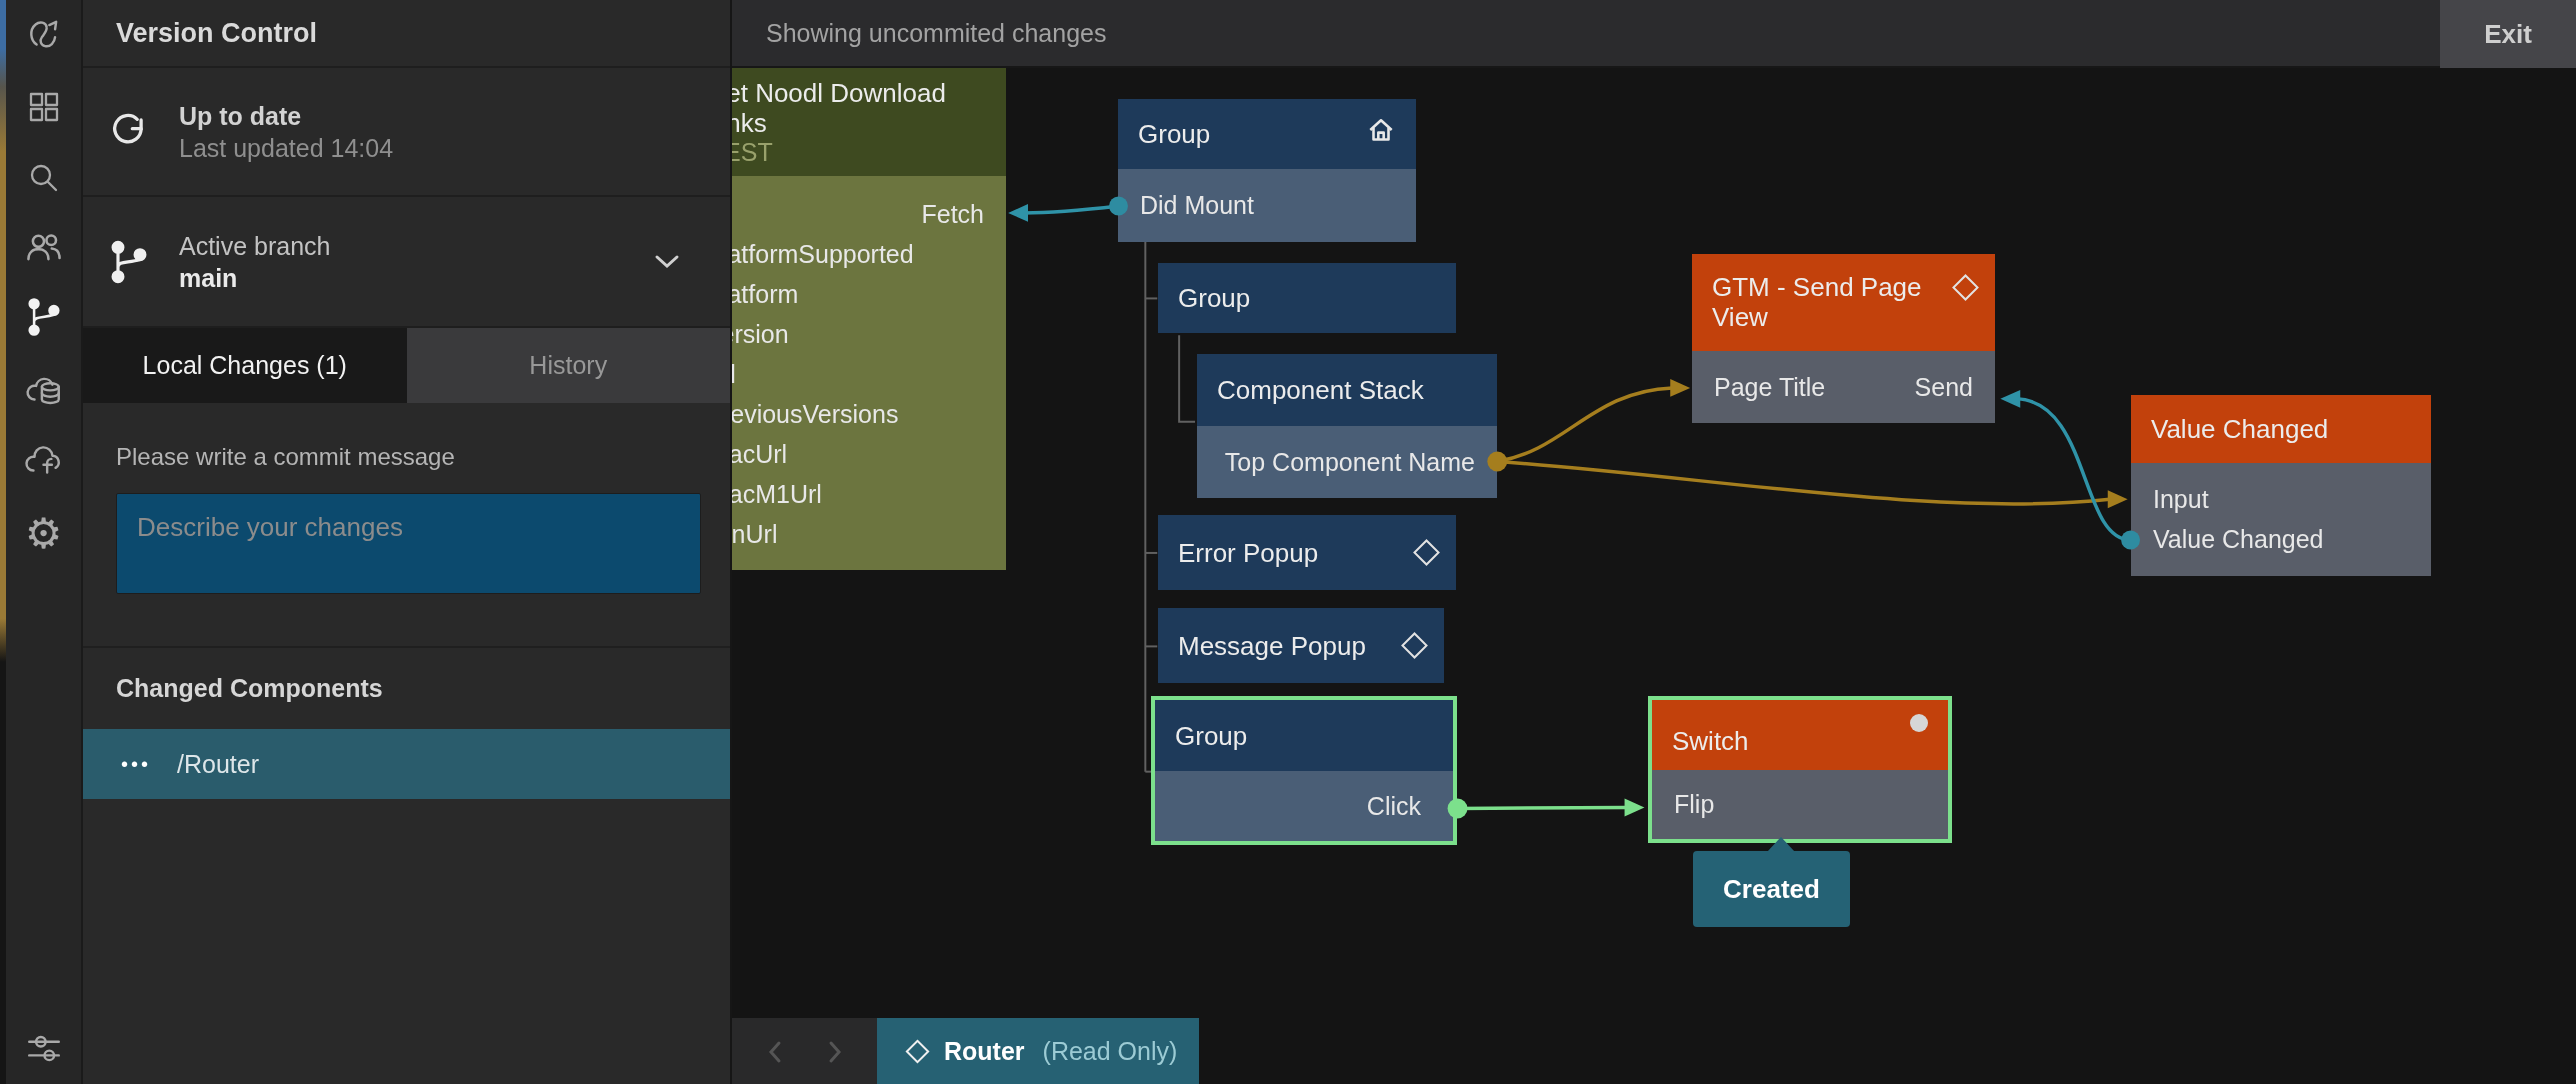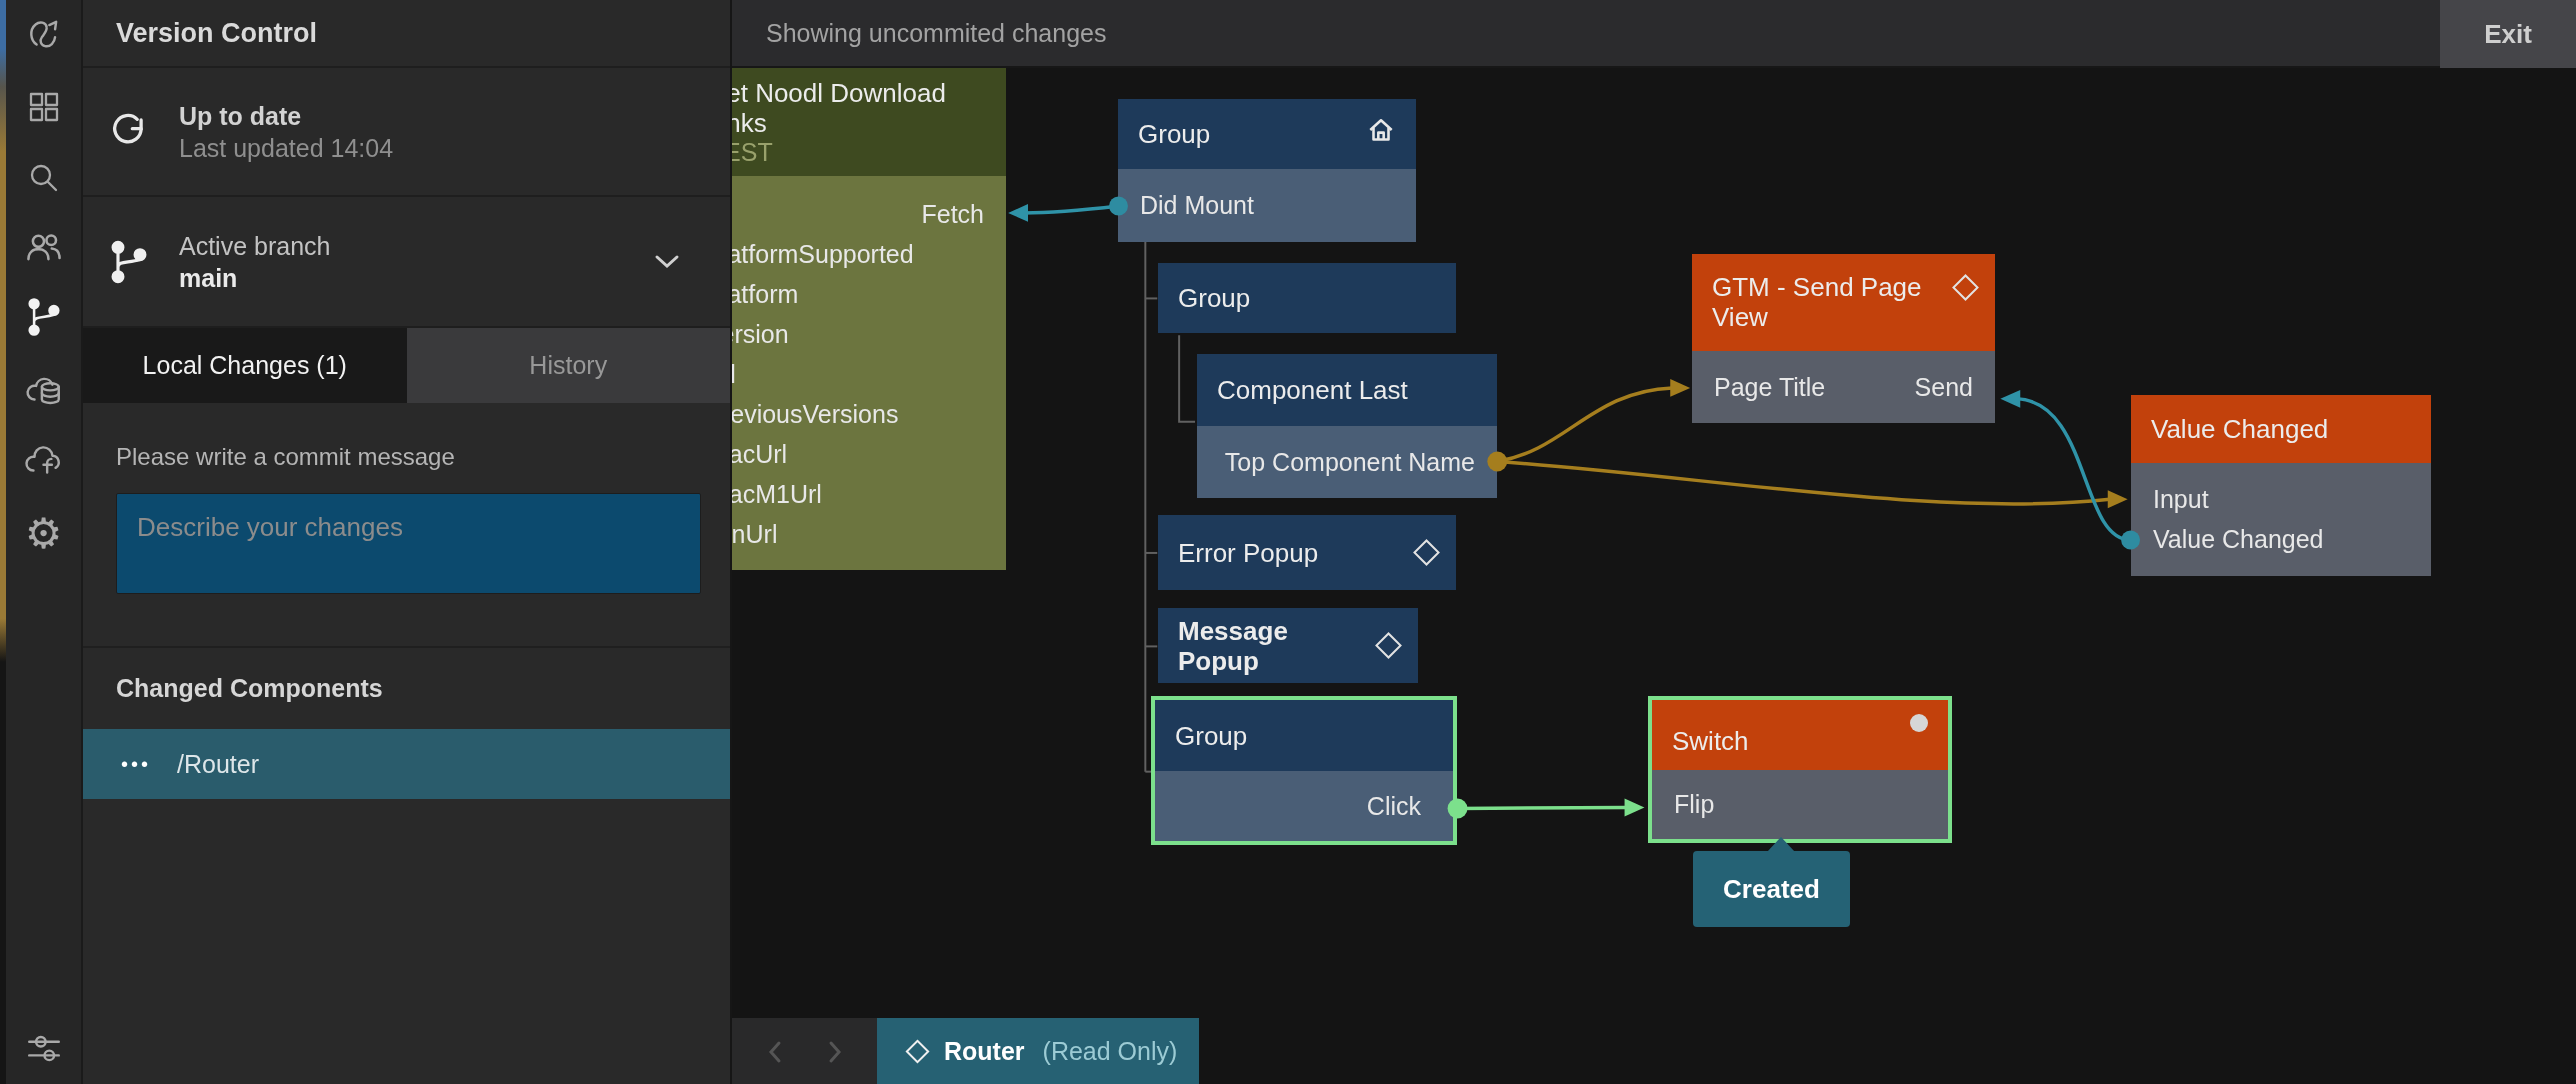--- a/index.html
+++ b/index.html
@@ -291,21 +291,21 @@
   </div>
 
   <div class="node blue" style="left:1158px; top:263px; width:298px;">
     <div class="hd" style="height:70px;">
       <span class="ttl">Group</span>
     </div>
   </div>
 
   <div class="node blue" style="left:1197px; top:354px; width:300px;">
     <div class="hd" style="height:72px;">
-      <span class="ttl">Component Last</span>
+      <span class="ttl">Component Stack</span>
     </div>
     <div class="bd" style="height:72px; display:flex; align-items:center; justify-content:flex-end;">
       <span class="port right">Top Component Name</span>
     </div>
   </div>
 
   <div class="node gray" style="left:1692px; top:254px; width:303px;">
     <div class="hd" style="height:97px; align-items:flex-start; padding-top:18px;">
       <span class="ttl">GTM - Send Page View</span>
       <span class="diamond" style="margin-top:6px;"></span>
@@ -326,21 +326,21 @@
     </div>
   </div>
 
   <div class="node blue" style="left:1158px; top:515px; width:298px;">
     <div class="hd" style="height:75px;">
       <span class="ttl">Error Popup</span>
       <span class="diamond"></span>
     </div>
   </div>
 
-  <div class="node blue" style="left:1158px; top:608px; width:260px;font-weight:bold;">
+  <div class="node blue" style="left:1158px; top:608px; width:286px;">
     <div class="hd" style="height:75px;">
       <span class="ttl">Message Popup</span>
       <span class="diamond"></span>
     </div>
   </div>
 
   <div class="node blue selected" style="left:1151px; top:696px; width:306px;">
     <div class="hd" style="height:71px;">
       <span class="ttl">Group</span>
     </div>

